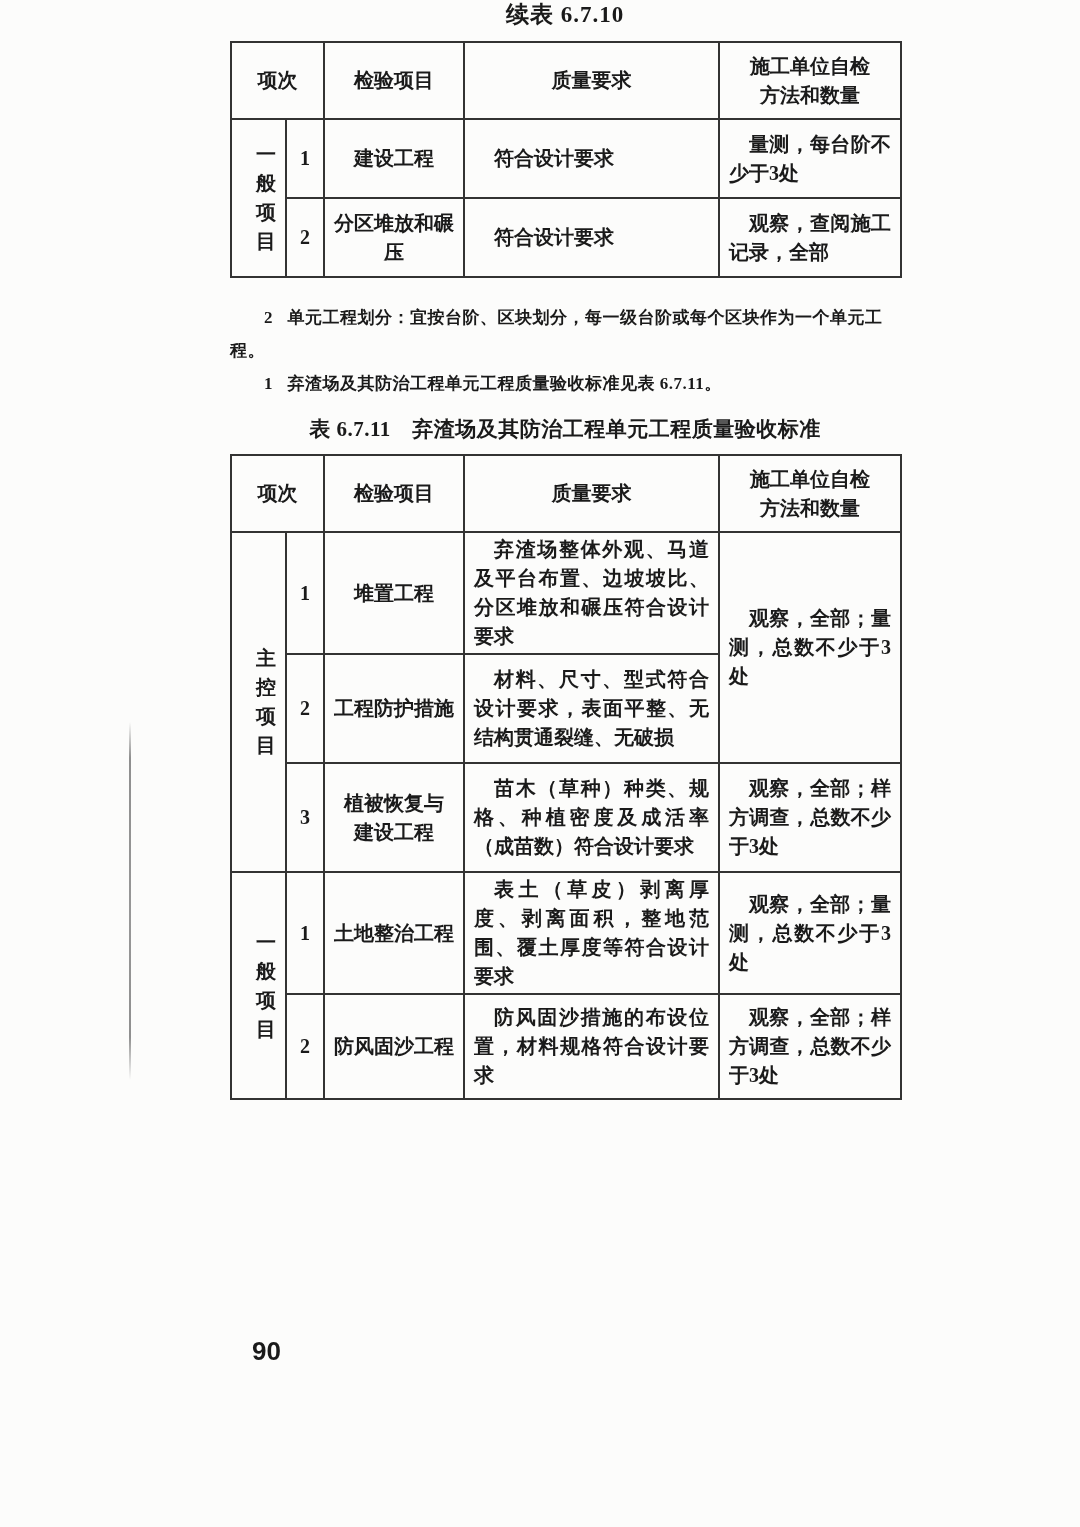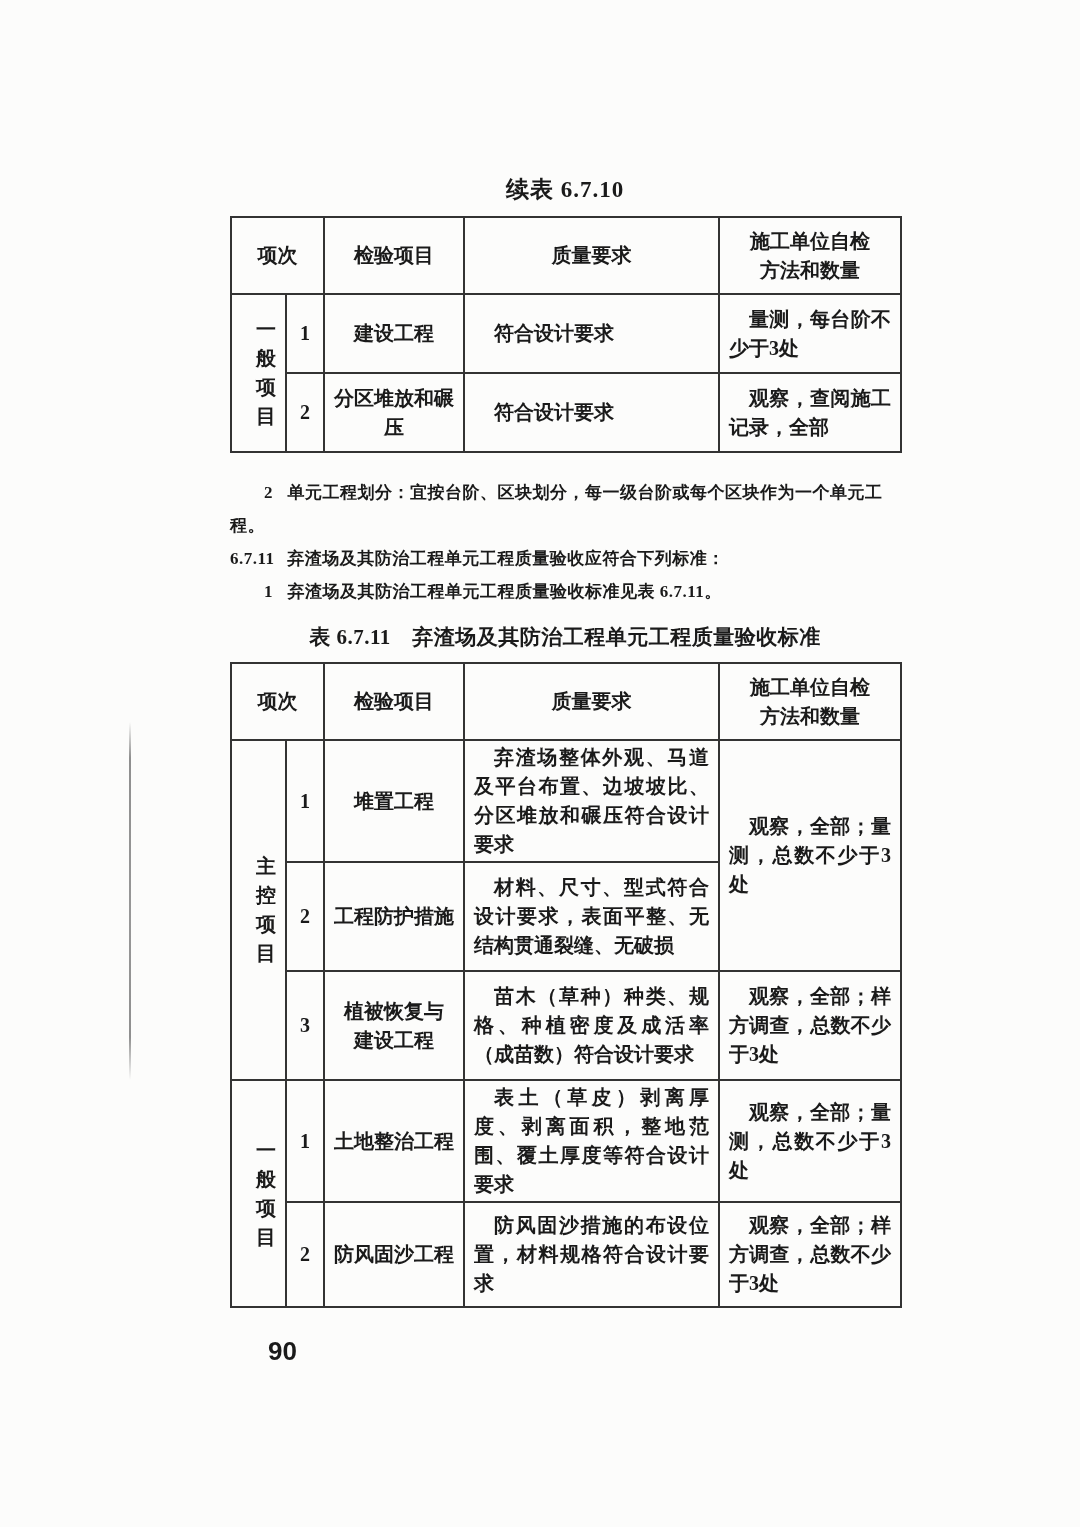--- a/index.html
+++ b/index.html
@@ -18,21 +18,20 @@
   
   .artifact-line {
     position: absolute;
     left: 129px; top: 722px;
     width: 2px; height: 358px;
     background: linear-gradient(to bottom, rgba(140,140,140,0) 0%, #8f8f8f 10%, #979797 55%, #8f8f8f 88%, rgba(140,140,140,0) 100%);
   }
   .content {
     margin-left: 230px;
     width: 670px;
-    padding-top: 175px;
   }
   .table-title {
     font-size: 23px;
     font-weight: 700;
     text-align: center;
     line-height: 30px;
     height: 30px;
     margin-bottom: 11px;
     letter-spacing: 1px;
   }
@@ -94,21 +93,20 @@
     line-height: 28px;
     margin-bottom: 11px;
     letter-spacing: 0.5px;
   }
   .page-number {
     position: absolute;
     left: 252px; top: 1336px;
     font-size: 26px;
     font-weight: 600;
     font-family: "Liberation Sans", "DejaVu Sans", sans-serif;
-    margin-left: 16px;
   }
 </style>
 </head>
 <body>
 
 <div class="page">
 
   <div class="artifact-line"></div>
 
   <div class="content">
@@ -145,23 +143,20 @@
         <td class="quality">符合设计要求</td>
         <td class="method">观察，查阅施工记录，全部</td>
       </tr>
     </tbody>
       </table>
 
     <div class="para-block">
       <div class="para">
         <span class="num-lead">2</span><span>单元工程划分：宜按台阶、区块划分，每一级台阶或每个区块作为一个单元工程。</span>
       </div>
-      <div class="para section">
-        <span class="num-lead">6.7.11</span><span>弃渣场及其防治工程单元工程质量验收应符合下列标准：</span>
-      </div>
       <div class="para">
         <span class="num-lead">1</span><span>弃渣场及其防治工程单元工程质量验收标准见表 6.7.11。</span>
       </div>
     </div>
 
     <div class="caption">表 6.7.11　弃渣场及其防治工程单元工程质量验收标准</div>
 
     <table class="spec-table">
       <colgroup>
         <col style="width:55px">

